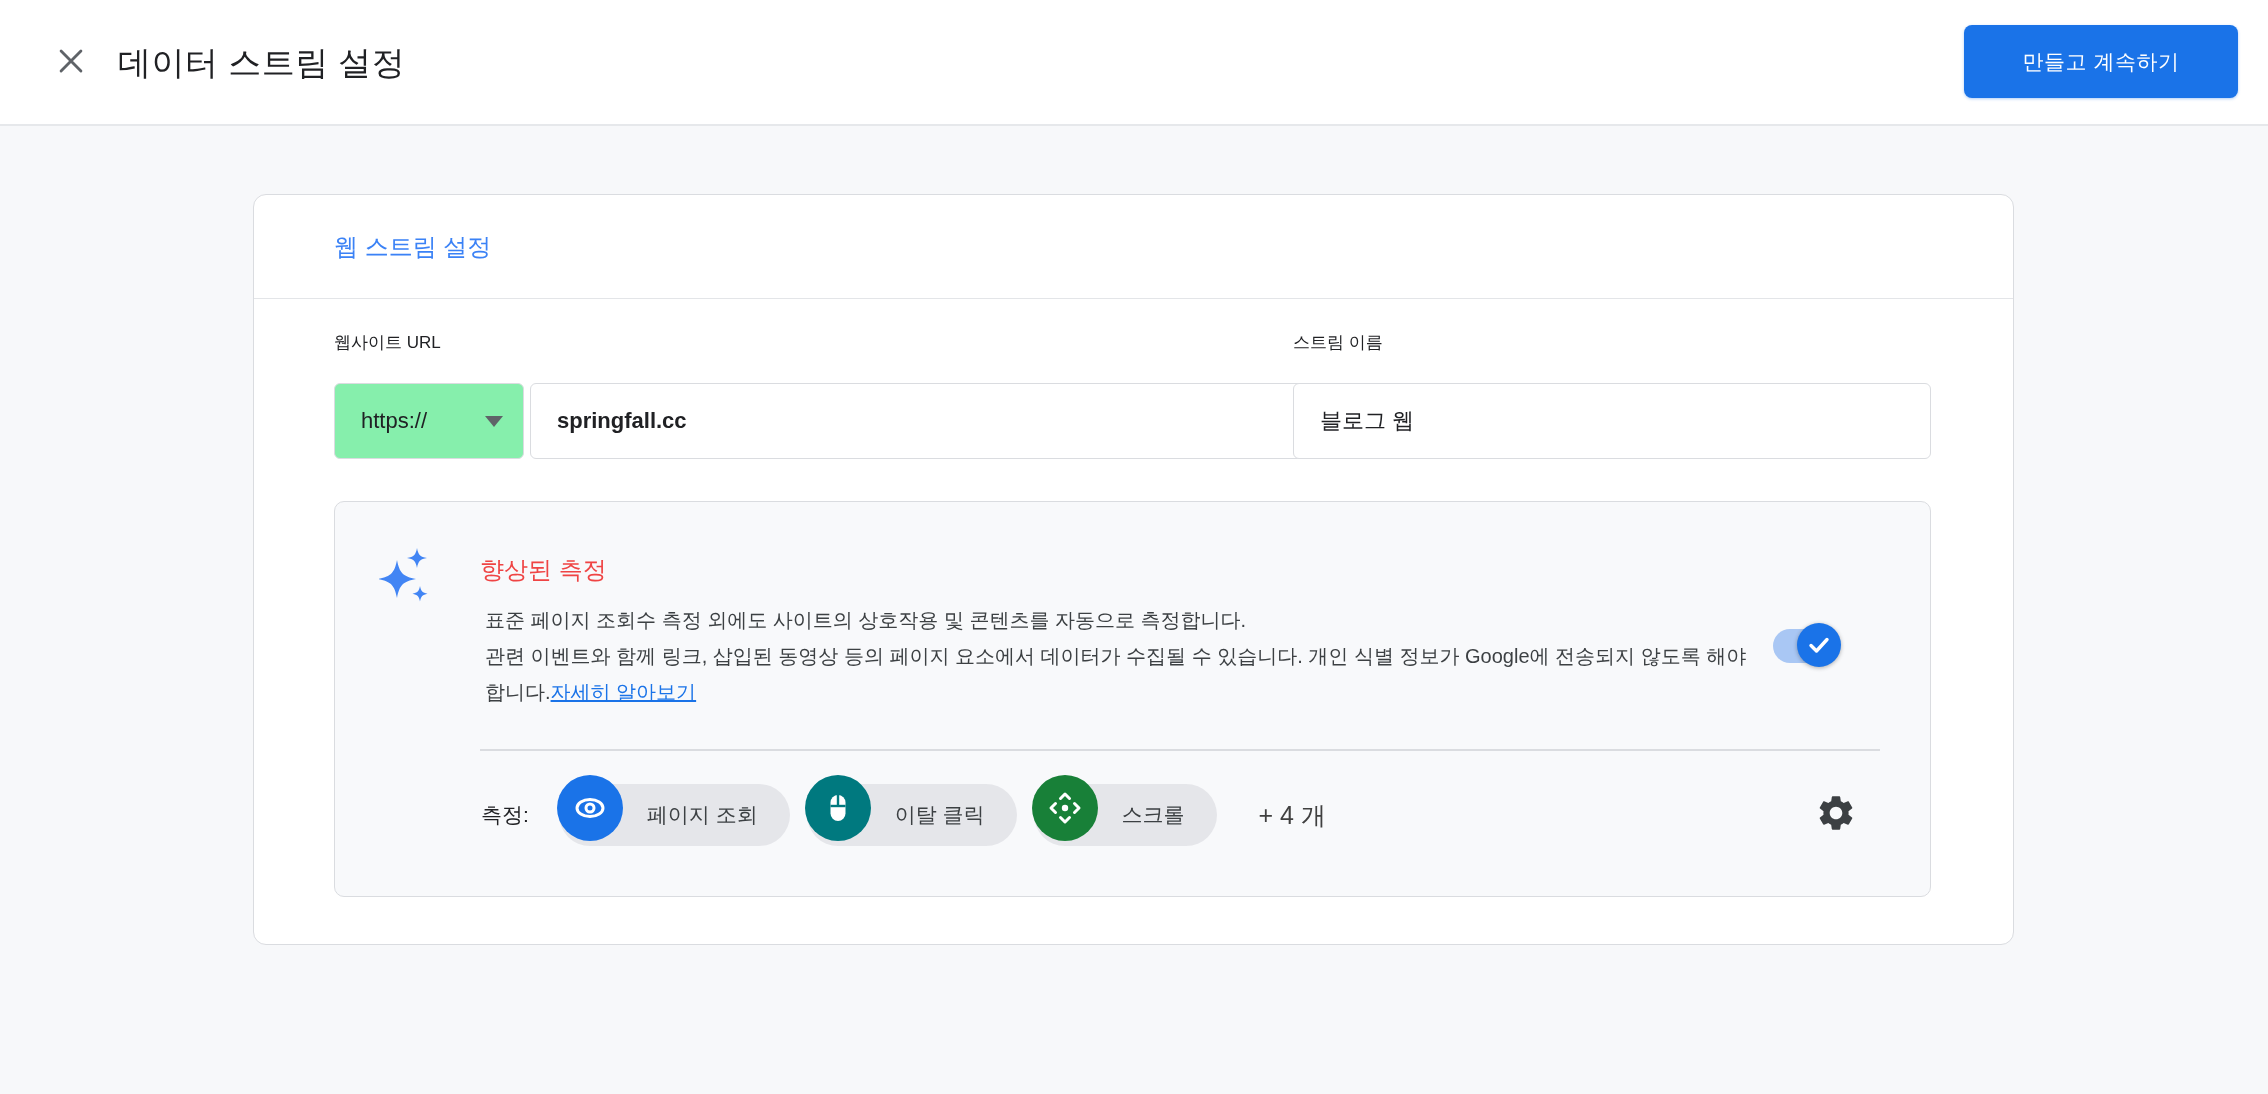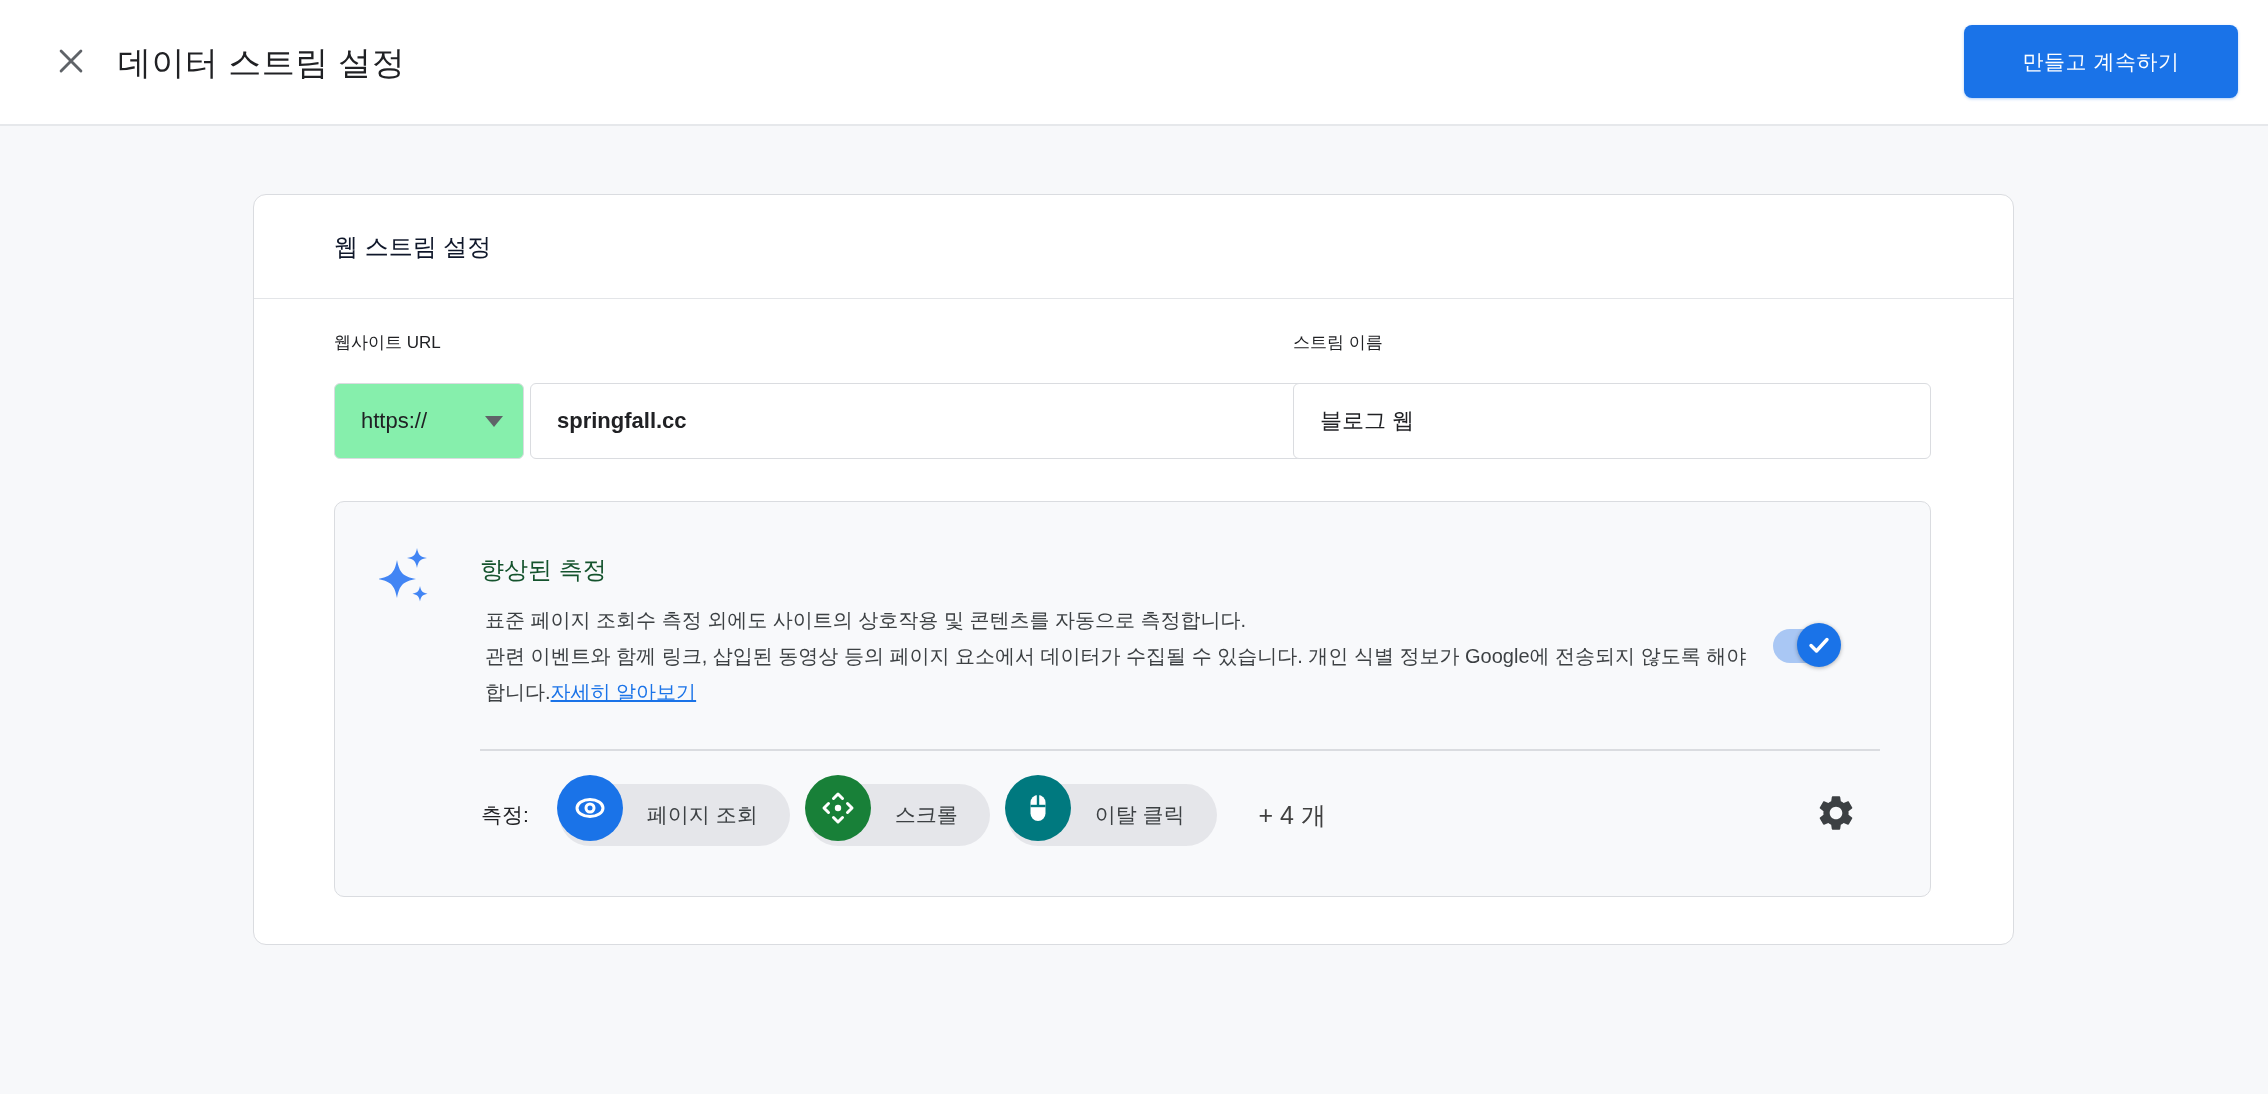--- a/index.html
+++ b/index.html
@@ -36,21 +36,21 @@
 
   
   .card {
     position:absolute; left:253px; top:194px; width:1761px; height:751px;
     background:#ffffff; border:1px solid #dadce0; border-radius:13px;
   }
   .card-header {
     position:absolute; left:0; top:0; width:100%; height:104px;
     border-bottom:1px solid #e3e5e8;
     display:flex; align-items:center; padding-left:80px;
-    font-size:24px; color:#0f172a;
+    font-size:24px; color:#3b82f6;
   }
 
   
   .field-label { position:absolute; font-size:17px; color:#202124; }
   .lbl-url  { left:80px;  top:136px; }
   .lbl-name { left:1039px; top:136px; }
 
   .proto-select {
     position:absolute; left:80px; top:188px; width:190px; height:76px;
     border:1px solid #dadce0; border-radius:6px; background:#86efac;
@@ -72,21 +72,21 @@
 
   
   .enh-box {
     position:absolute; left:80px; top:306px; width:1597px; height:396px;
     background:#f8f9fb; border:1px solid #dadce0; border-radius:10px;
     overflow:hidden;
   }
   .sparkle { position:absolute; left:44px; top:44px; width:60px; height:62px; }
   .enh-title {
     position:absolute; left:145px; top:52px;
-    font-size:24px; font-weight:500; color:#14532d;
+    font-size:24px; font-weight:500; color:#ef4444;
   }
   .enh-desc {
     position:absolute; left:150px; top:100px; width:1285px;
     font-size:20px; line-height:36px; color:#3c4043;
   }
   .learn-link { color:#1a73e8; text-decoration:underline; cursor:pointer; }
 
   
   .toggle { position:absolute; left:1438px; top:118px; width:70px; height:50px; cursor:pointer; }
   .toggle-track {
@@ -199,50 +199,50 @@
 
       <div class="measure-row">
         <span class="measure-label">측정:</span>
 
         <div class="chip">
           <div class="chip-pill">페이지 조회</div>
           <div class="chip-circle chip-blue">
             <svg width="38" height="38" viewBox="0 0 38 38">
               <ellipse cx="19" cy="19" rx="13" ry="8.6" fill="none" stroke="#ffffff" stroke-width="3"></ellipse>
               <circle cx="19" cy="19" r="4" fill="none" stroke="#ffffff" stroke-width="3"></circle>
+            </svg>
+          </div>
+        </div>
+
+        <div class="chip">
+          <div class="chip-pill">이탈 클릭</div>
+          <div class="chip-circle chip-teal">
+            <svg width="38" height="38" viewBox="0 0 38 38">
+              <rect x="11.5" y="6" width="15" height="26" rx="7.5" fill="#ffffff"></rect>
+              <line x1="19" y1="6" x2="19" y2="17" stroke="#00797f" stroke-width="2.4"></line>
+              <line x1="11.5" y1="17" x2="26.5" y2="17" stroke="#00797f" stroke-width="2.4"></line>
             </svg>
           </div>
         </div>
 
         <div class="chip">
           <div class="chip-pill">스크롤</div>
           <div class="chip-circle chip-green">
             <svg width="38" height="38" viewBox="0 0 38 38">
               <g fill="none" stroke="#ffffff" stroke-width="3" stroke-linecap="round" stroke-linejoin="round">
                 <polyline points="14.5,9.5 19,5 23.5,9.5"></polyline>
                 <polyline points="14.5,28.5 19,33 23.5,28.5"></polyline>
                 <polyline points="9.5,14.5 5,19 9.5,23.5"></polyline>
                 <polyline points="28.5,14.5 33,19 28.5,23.5"></polyline>
               </g>
               <circle cx="19" cy="19" r="3.2" fill="#ffffff"></circle>
             </svg>
           </div>
         </div>
 
-        <div class="chip">
-          <div class="chip-pill">이탈 클릭</div>
-          <div class="chip-circle chip-teal">
-            <svg width="38" height="38" viewBox="0 0 38 38">
-              <rect x="11.5" y="6" width="15" height="26" rx="7.5" fill="#ffffff"></rect>
-              <line x1="19" y1="6" x2="19" y2="17" stroke="#00797f" stroke-width="2.4"></line>
-              <line x1="11.5" y1="17" x2="26.5" y2="17" stroke="#00797f" stroke-width="2.4"></line>
-            </svg>
-          </div>
-        </div>
-
         <span class="more-link">+ 4 개</span>
       </div>
 
       <div class="gear-btn">
         <span>
           <svg width="42" height="42" viewBox="0 0 24 24" fill="#3c4043">
             <path d="M19.14,12.94c0.04-0.3,0.06-0.61,0.06-0.94c0-0.32-0.02-0.64-0.07-0.94l2.03-1.58c0.18-0.14,0.23-0.41,0.12-0.61 l-1.92-3.32c-0.12-0.22-0.37-0.29-0.59-0.22l-2.39,0.96c-0.5-0.38-1.03-0.7-1.62-0.94L14.4,2.81c-0.04-0.24-0.24-0.41-0.48-0.41 h-3.84c-0.24,0-0.43,0.17-0.47,0.41L9.25,5.35C8.66,5.59,8.12,5.92,7.63,6.29L5.24,5.33c-0.22-0.08-0.47,0-0.59,0.22L2.74,8.87 C2.62,9.08,2.66,9.34,2.86,9.48l2.03,1.58C4.84,11.36,4.8,11.69,4.8,12s0.02,0.64,0.07,0.94l-2.03,1.58 c-0.18,0.14-0.23,0.41-0.12,0.61l1.92,3.32c0.12,0.22,0.37,0.29,0.59,0.22l2.39-0.96c0.5,0.38,1.03,0.7,1.62,0.94l0.36,2.54 c0.05,0.24,0.24,0.41,0.48,0.41h3.84c0.24,0,0.44-0.17,0.47-0.41l0.36-2.54c0.59-0.24,1.13-0.56,1.62-0.94l2.39,0.96 c0.22,0.08,0.47,0,0.59-0.22l1.92-3.32c0.12-0.22,0.07-0.47-0.12-0.61L19.14,12.94z M12,15.6c-1.98,0-3.6-1.62-3.6-3.6 s1.62-3.6,3.6-3.6s3.6,1.62,3.6,3.6S13.98,15.6,12,15.6z"></path>
           </svg>
         </span>
       </div>

